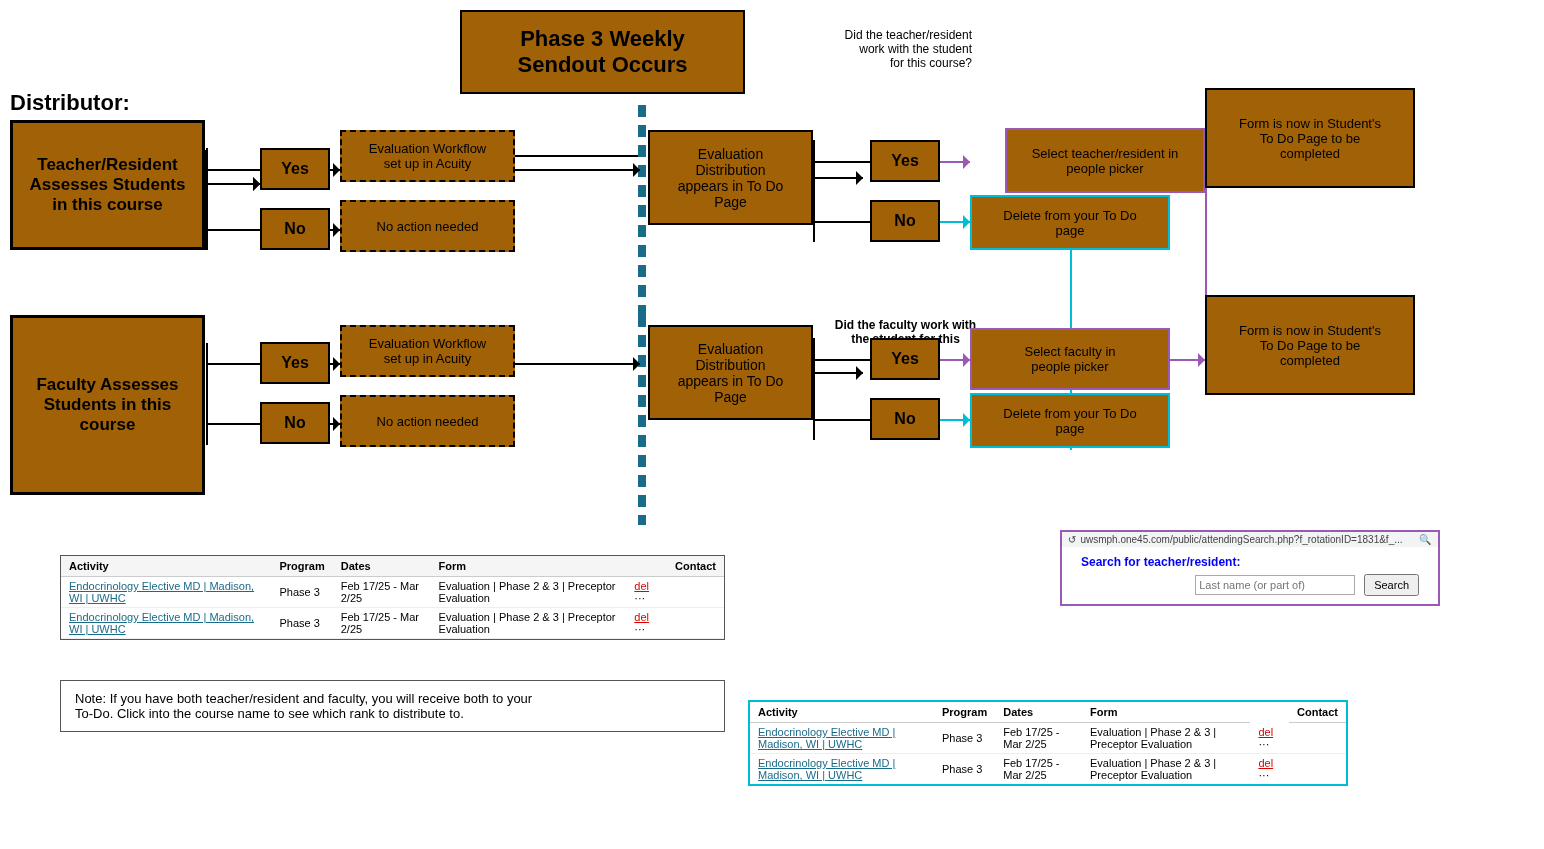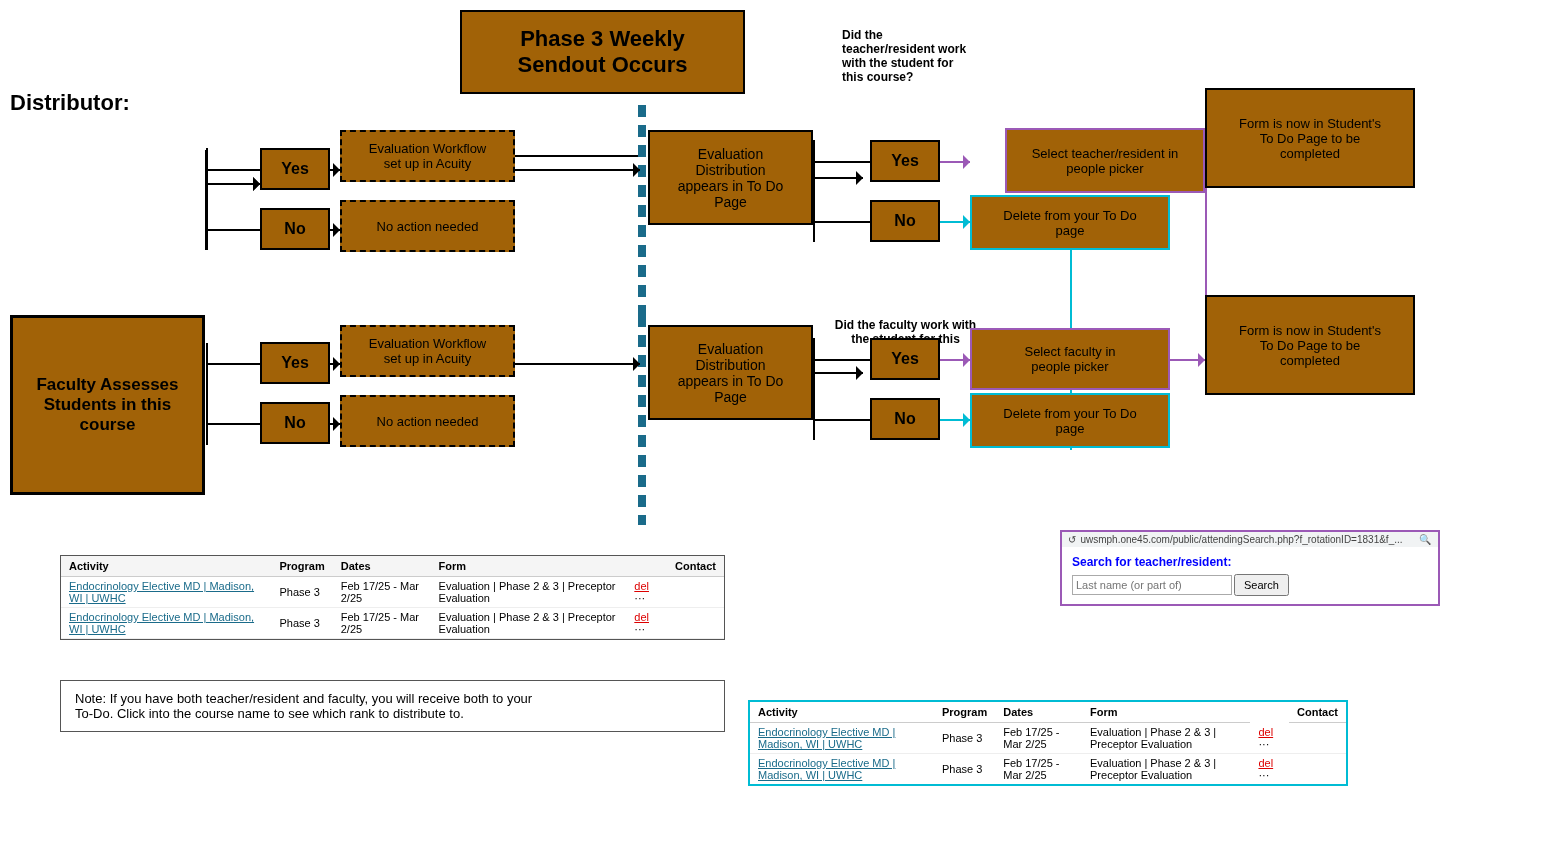--- a/index.html
+++ b/index.html
@@ -180,21 +180,21 @@
     .chrome-urlbar {
       background: #f1f3f4;
       padding: 2px 6px;
       font-size: 10px;
       color: #444;
       display: flex;
       align-items: center;
       gap: 4px;
     }
     .chrome-body {
-      padding: 8px 10px;
+      padding: 8px 19px;
     }
 
     
     .cyan-table {
       position: absolute;
       background: #fff;
       border: 2px solid #00bcd4;
       z-index: 10;
       font-size: 11px;
     }
@@ -206,20 +206,25 @@
 
   <div class="title-box box" style="left:460px;top:10px;width:285px;padding:14px 10px;">
     <div>
       <div style="font-size:22px;font-weight:bold;">Phase 3 Weekly</div>
       <div style="font-size:22px;font-weight:bold;">Sendout Occurs</div>
     </div>
   </div>
 
   <div class="distributor-label">Distributor:</div>
 
+  <div class="box box-thick" style="left:10px;top:120px;width:195px;height:130px;font-size:17px;font-weight:bold;">
+    <div style="white-space:pre-line;">Teacher/Resident
+Assesses Students
+in this course</div>
+  </div>
 
   <div class="arrow-h arrowhead-right" style="left:205px;top:183px;width:55px;"></div>
 
   <div class="box" style="left:260px;top:148px;width:70px;height:42px;font-size:16px;font-weight:bold;">
     <span>Yes</span>
   </div>
 
   <div class="box" style="left:260px;top:208px;width:70px;height:42px;font-size:16px;font-weight:bold;">
     <span>No</span>
   </div>
@@ -245,21 +250,21 @@
 
   <div class="box" style="left:648px;top:130px;width:165px;height:95px;font-size:14px;">
     <span style="white-space:pre-line;text-align:center;">Evaluation
 Distribution
 appears in To Do
 Page</span>
   </div>
 
   <div class="arrow-h arrowhead-right" style="left:813px;top:177px;width:50px;"></div>
 
-  <div style="position:absolute;left:842px;top:28px;width:130px;font-size:12px;font-weight:bold;text-align:left;z-index:10;">Did the
+  <div style="position:absolute;left:842px;top:28px;width:130px;font-size:12px;font-weight:normal;text-align:right;z-index:10;">Did the
 teacher/resident
 work with the
 student for this
 course?</div>
 
   <div class="box" style="left:870px;top:140px;width:70px;height:42px;font-size:16px;font-weight:bold;">
     <span>Yes</span>
   </div>
 
   <div class="box" style="left:870px;top:200px;width:70px;height:42px;font-size:16px;font-weight:bold;">
@@ -421,21 +426,21 @@
 
 
     <div class="chrome-urlbar">
       <span>↺</span>
       <span style="flex:1;overflow:hidden;text-overflow:ellipsis;white-space:nowrap;">uwsmph.one45.com/public/attendingSearch.php?f_rotationID=1831&amp;f_...</span>
       <span>🔍</span>
     </div>
 
     <div class="chrome-body">
       <div style="color:#00f;font-size:12px;font-weight:bold;margin-bottom:5px;">Search for teacher/resident:</div>
-      <div style="display:flex;gap:2px;align-items:center;">
+      <div style="display:flex;gap:9px;align-items:center;justify-content:flex-end;">
         <input type="text" style="width: 160px; padding: 3px; font-size: 11px; border: 1px solid rgb(170, 170, 170);" placeholder="Last name (or part of)">
         <button style="padding:3px 8px;font-size:11px;">Search</button>
       </div>
     </div>
   </div>
 
   <div class="cyan-table" style="left:748px;top:700px;width:600px;">
     <table style="border-collapse:collapse;width:100%;">
       <thead>
         <tr>

